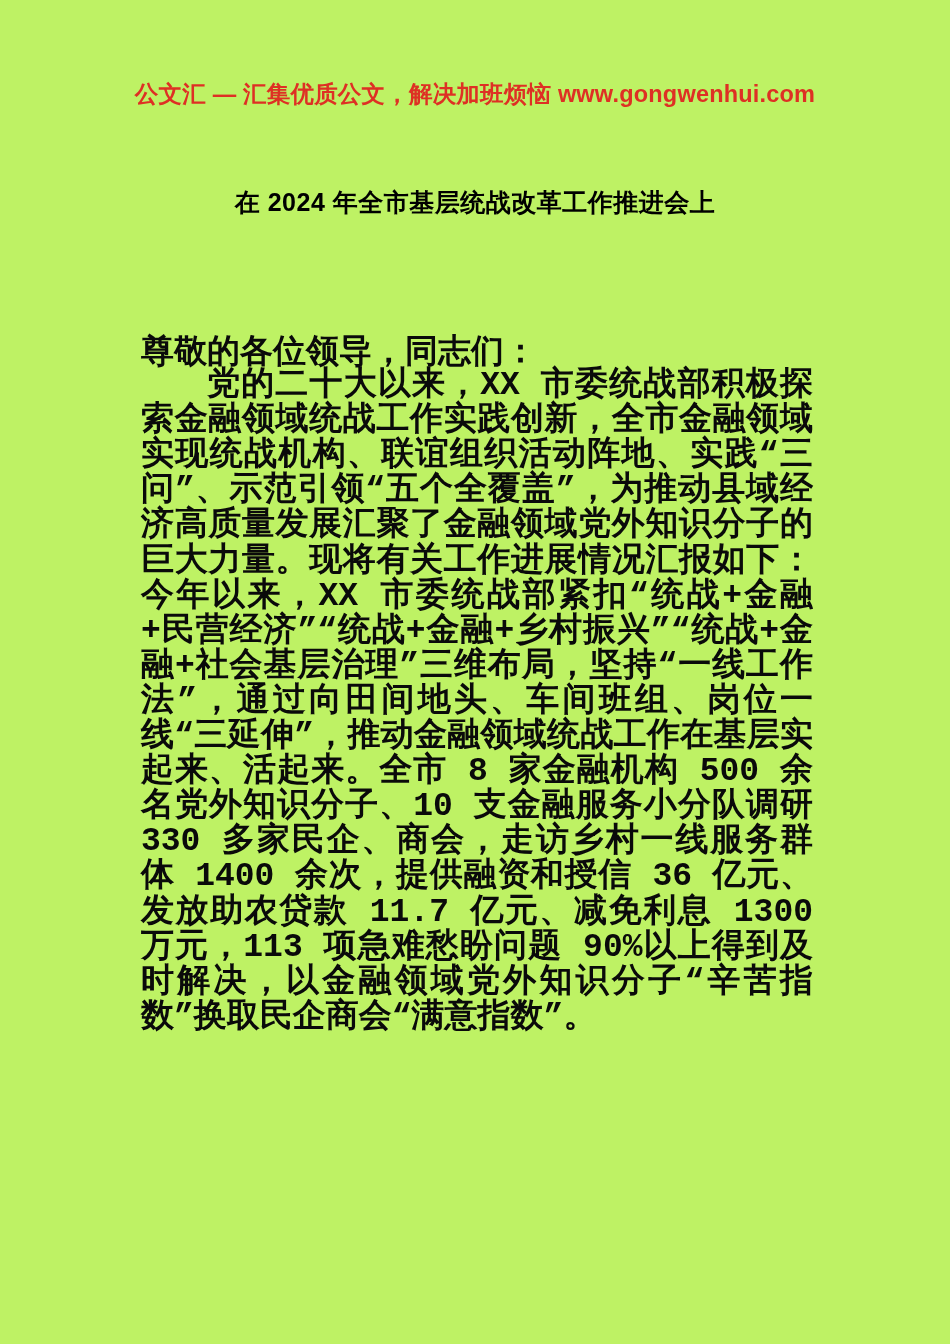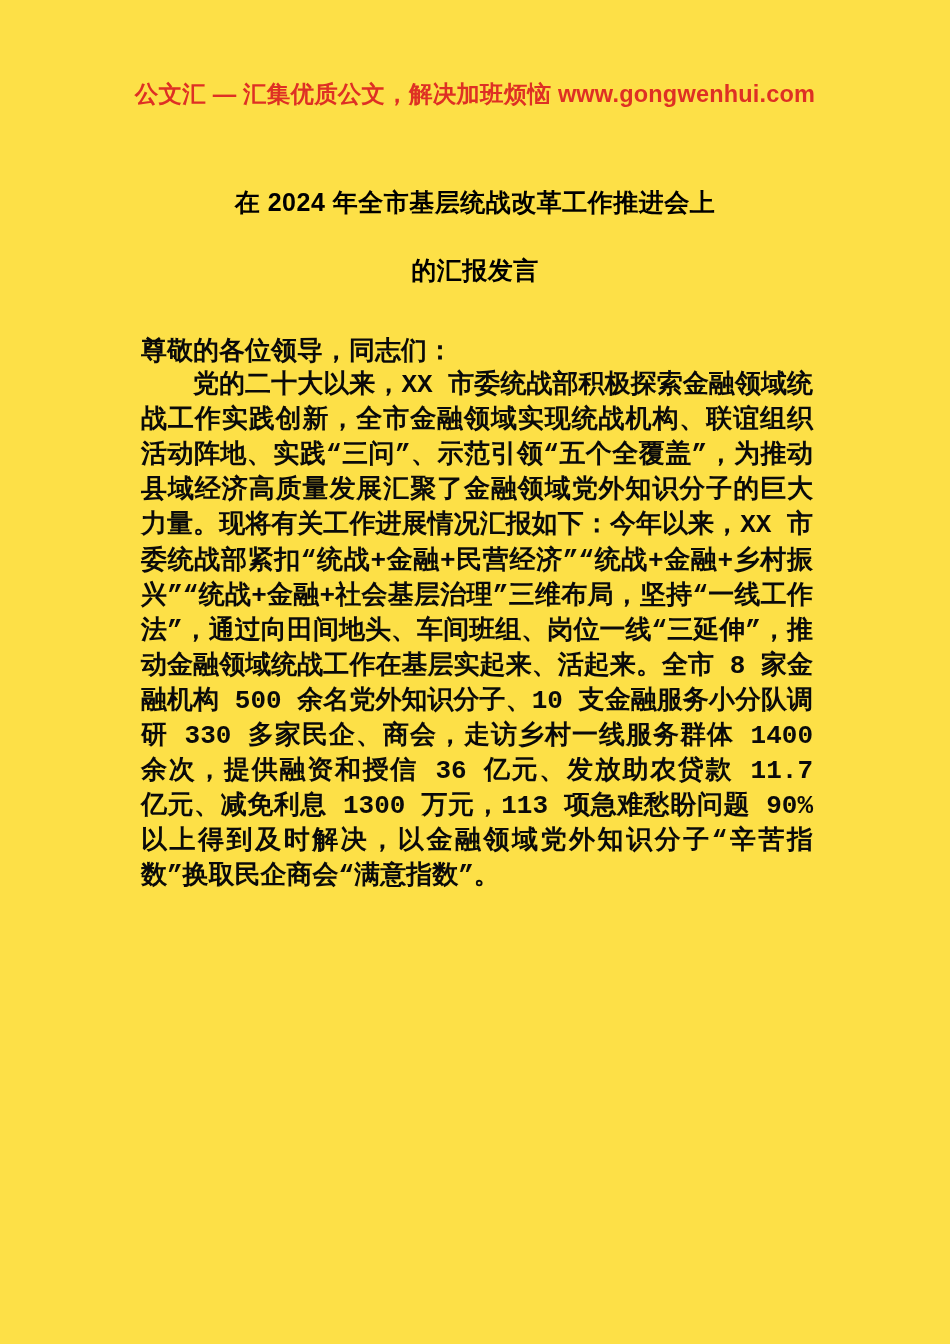--- a/index.html
+++ b/index.html
@@ -11,21 +11,21 @@
     width: 950px;
     height: 1344px;
     position: relative;
     font-family: "Liberation Sans", "DejaVu Sans", sans-serif;
     overflow: hidden;
   }
 
   .page {
     position: absolute;
     inset: 0;
-    background: #fde047;
+    background: #bef264;
   }
 
   
   .site-header {
     position: absolute;
     top: 78px;
     left: 0;
     right: 0;
     text-align: center;
     color: #DE3024;
@@ -53,21 +53,21 @@
   .doc-title .title-line {
     display: block;
   }
 
   
   .doc-body {
     position: absolute;
     top: 333px;
     left: 141px;
     width: 672px;
-    font-size: 26px;
+    font-size: 33px;
     font-weight: 700;
     line-height: 35.1px;
     color: #0a0a0a;
     text-align: justify;
     text-justify: inter-character;
     letter-spacing: 0px;
     font-family: "Liberation Sans", "DejaVu Sans", sans-serif;
   }
   .doc-body p {
     margin: 0;
@@ -85,21 +85,20 @@
 </style>
 </head>
 <body>
 
 <div class="page">
 
   <div class="site-header">公文汇 — 汇集优质公文，解决加班烦恼 www.gongwenhui.com</div>
 
   <div class="doc-title">
     <span class="title-line">在 2024 年全市基层统战改革工作推进会上</span>
-    <span class="title-line">的汇报发言</span>
   </div>
 
   <div class="doc-body">
     <p class="salutation">尊敬的各位领导，同志们：</p>
     <p class="indent flow">党的二十大以来，XX 市委统战部积极探索金融领域统战工作实践创新，全市金融领域实现统战机构、联谊组织活动阵地、实践“三问”、示范引领“五个全覆盖”，为推动县域经济高质量发展汇聚了金融领域党外知识分子的巨大力量。现将有关工作进展情况汇报如下：今年以来，XX 市委统战部紧扣“统战+金融+民营经济”“统战+金融+乡村振兴”“统战+金融+社会基层治理”三维布局，坚持“一线工作法”，通过向田间地头、车间班组、岗位一线“三延伸”，推动金融领域统战工作在基层实起来、活起来。全市 8 家金融机构 500 余名党外知识分子、10 支金融服务小分队调研 330 多家民企、商会，走访乡村一线服务群体 1400 余次，提供融资和授信 36 亿元、发放助农贷款 11.7 亿元、减免利息 1300 万元，113 项急难愁盼问题 90%以上得到及时解决，以金融领域党外知识分子“辛苦指数”换取民企商会“满意指数”。</p>
   </div>
 
 </div>
 
 </body></html>

